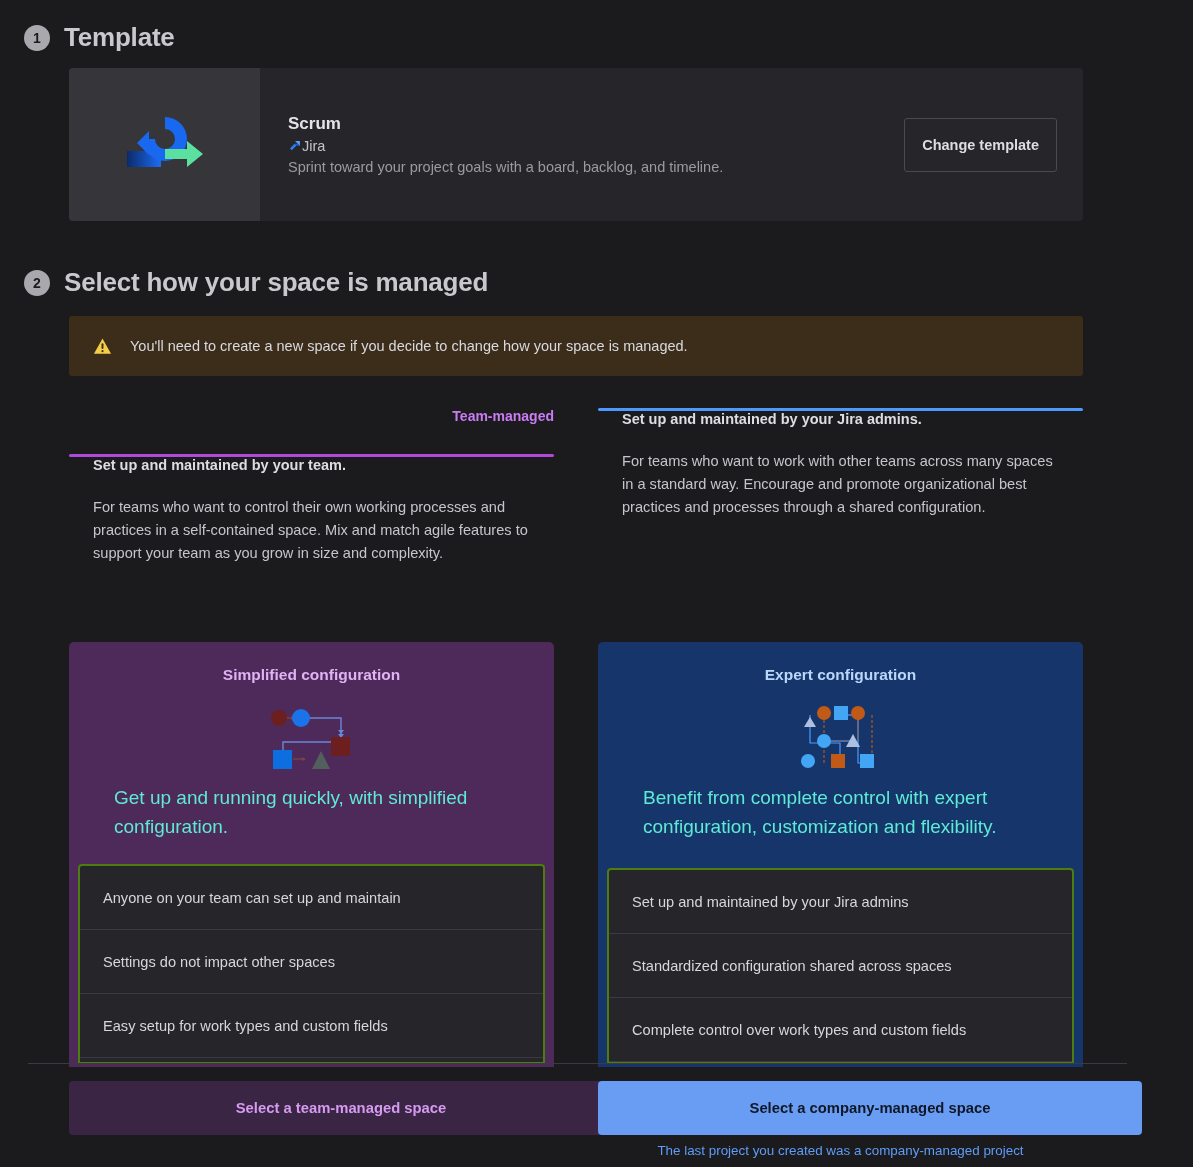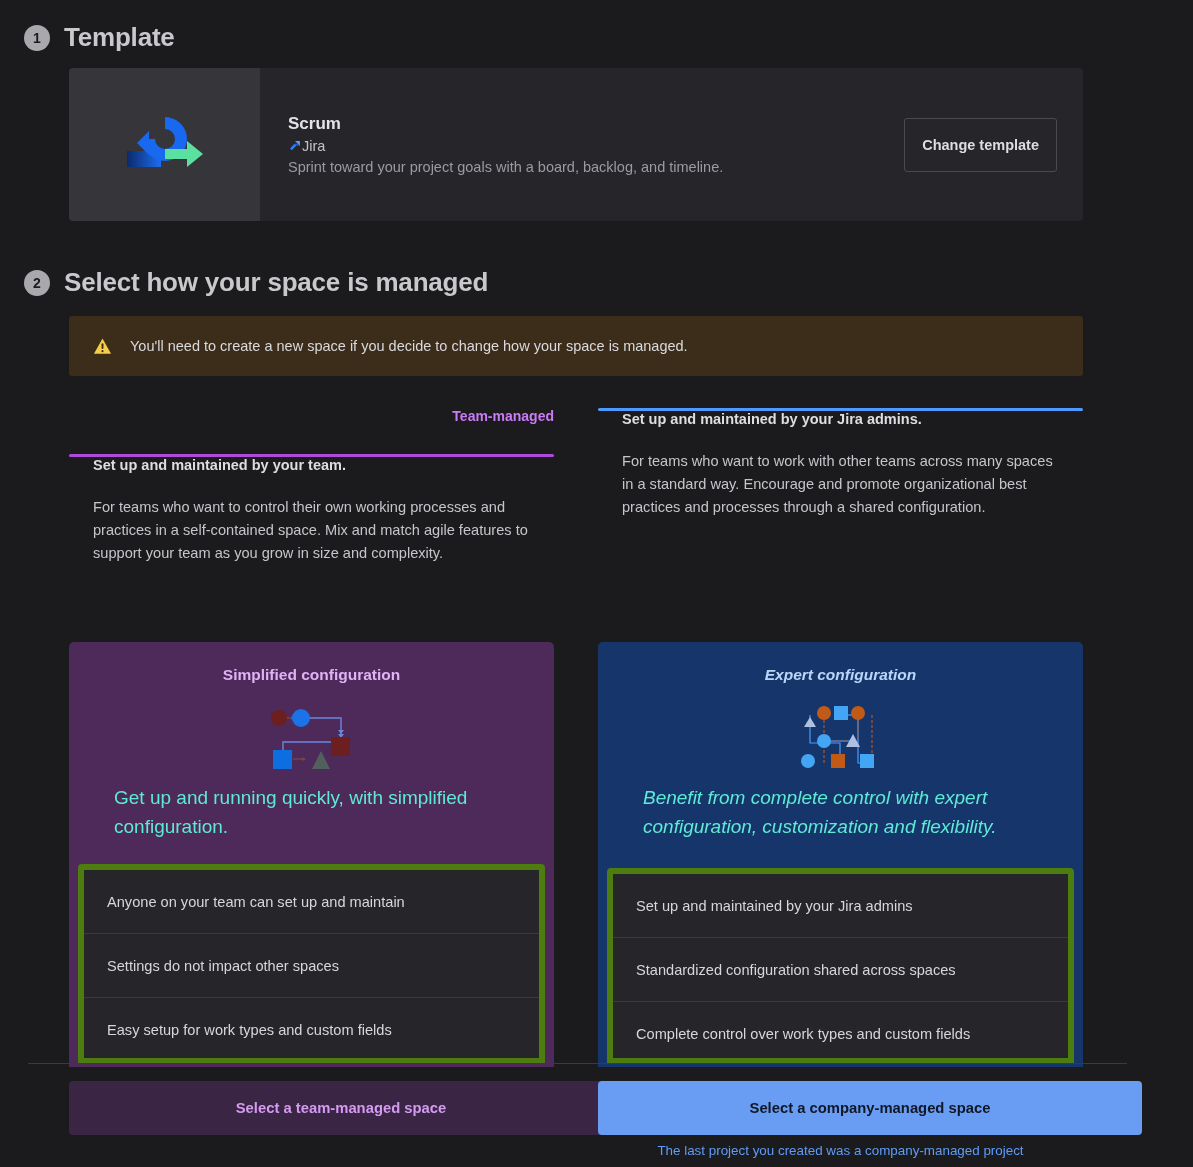--- a/index.html
+++ b/index.html
@@ -98,21 +98,21 @@
   .cfg-illus { display: flex; justify-content: center; margin: 17px 0 14px; }
   .cfg-sub {
     color: #5eead4; font-size: 19px; line-height: 1.55;
     text-align: left; padding: 0 45px 22px;
   }
 
   
   .feature-panel {
     position: absolute; width: 467px;
     background: #26262a;
-    border: 6px solid #4d7c0f;
+    border: 2px solid #4d7c0f;
     border-radius: 4px 4px 0 0;
     overflow: hidden;
   }
   .fp-left  { left: 78px;  top: 864px;  height: 200px; }
   .fp-right { left: 607px; top: 868px;  height: 196px; }
   .feature-row {
     height: 64px; display: flex; align-items: center;
     padding: 0 23px;
     color: #d6d6db; font-size: 14.6px;
     border-bottom: 1px solid #3a3a40;
@@ -223,21 +223,21 @@
         <circle cx="12" cy="17" r="8" fill="#6d1f1f"></circle>
         <circle cx="34" cy="17" r="9" fill="#1a73e8"></circle>
         <rect x="64" y="36" width="19" height="19" fill="#6d1f1f"></rect>
         <rect x="6" y="49" width="19" height="19" fill="#0d6ee0"></rect>
         <path d="M45 68 L54 50 L63 68 Z" fill="#51605d"></path>
       </svg>
     </div>
     <div class="cfg-sub">Get up and running quickly, with simplified configuration.</div>
   </div>
 
-  <div class="cfg-card cfg-right" style="height:425px;font-style:italic;">
+  <div class="cfg-card cfg-right" style="height:425px;">
     <div class="cfg-title">Expert configuration</div>
     <div class="cfg-illus">
       <svg width="82" height="68" viewBox="0 0 82 68">
         <g stroke="#4c9aff" stroke-width="1.2" fill="none">
           <path d="M10 14 V42 H40 V62"></path>
           <path d="M40 14 H58"></path>
           <path d="M58 14 V62 H74"></path>
           <path d="M24 40 H52"></path>
         </g>
         <g stroke="#b5551f" stroke-width="1.2" fill="none" stroke-dasharray="3 2">

